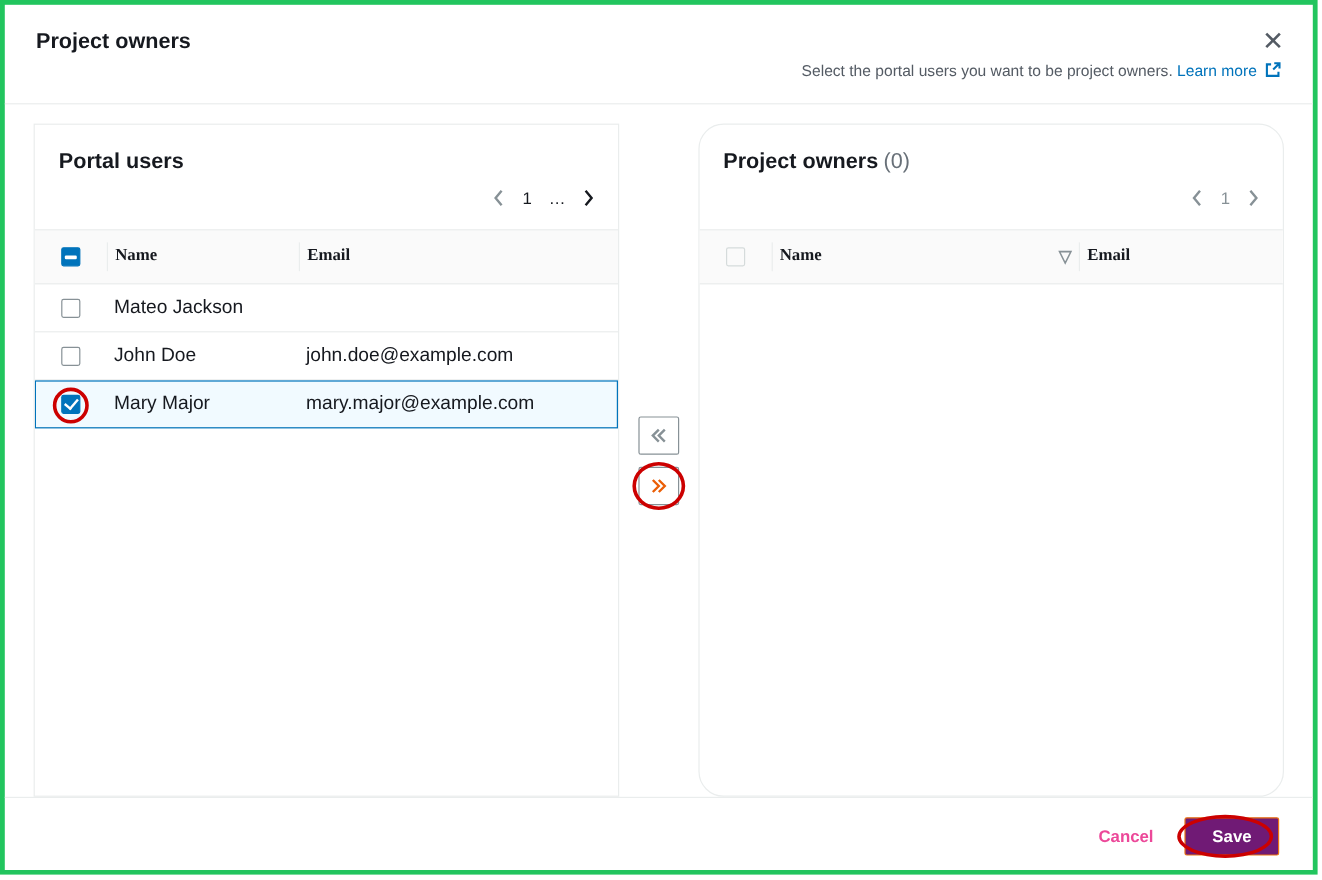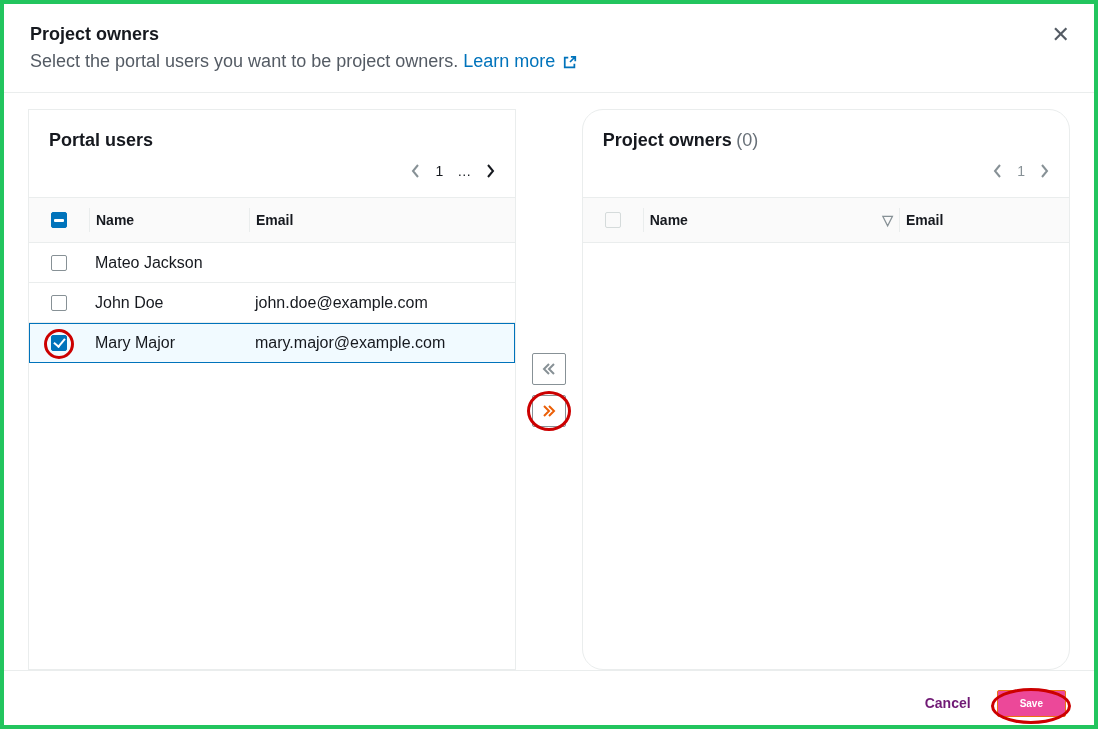--- a/index.html
+++ b/index.html
@@ -1,36 +1,36 @@
 <!DOCTYPE html>
 <html><head>
 <meta charset="utf-8">
 <style>
   * { box-sizing: border-box; margin: 0; padding: 0; }
   body { font-family: "Amazon Ember", "Helvetica Neue", Arial, sans-serif; color: #16191f; background: #fff; }
   .modal { width: 1098px; height: 729px; border: 4px solid #22c55e; position: relative; display: flex; flex-direction: column; }
   .modal-header { padding: 20px 26px 20px 26px; border-bottom: 1px solid #eaeded; position: relative; }
   .modal-title { font-size: 18px; font-weight: 700; }
-  .modal-subtitle { margin-top: 6px; font-size: 18px; color: #545b64; }
+  .modal-subtitle { margin-top: 6px; font-size: 13px; color: #545b64; text-align: right; }
   .learn-more { color: #0073bb; text-decoration: none; font-weight: 500; }
   .learn-more svg { vertical-align: -2px; margin-left: 3px; }
   .close-x { position: absolute; top: 20px; right: 24px; cursor: pointer; font-size: 22px; color: #545b64; line-height: 1; }
   .modal-body { flex: 1; padding: 16px 0 0 0; display: flex; gap: 0; position: relative; }
   .panel { border: 1px solid #eaeded; display: flex; flex-direction: column; background: #fff; }
   .panel-left { width: 492px; margin-left: 24px; height: 561px; }
   .panel-right { width: 492px; margin-right: 24px; height: 561px; border-radius: 21px; }
   .transfer-col { width: 66px; display: flex; flex-direction: column; align-items: center; justify-content: center; gap: 10px; position: relative;}
   .panel-head { padding: 20px 20px 8px 20px; }
   .panel-title { font-size: 18px; font-weight: 700; }
   .count { color: #687078; font-weight: 400; }
   .pager { display: flex; align-items: center; justify-content: flex-end; gap: 14px; padding: 4px 20px 18px 20px; font-size: 14px; }
   .pager .chev { color: #879196; display: inline-flex; cursor: pointer;}
   .pager .chev svg{width:10px;height:16px;}
   .pager .pg { font-weight: 400; }
-  .table-head { display: flex; align-items: center; border-top: 1px solid #eaeded; border-bottom: 1px solid #eaeded; background: #fafafa; height: 46px; }
+  .table-head { display: flex; align-items: center; border-top: 1px solid #eaeded; border-bottom: 1px solid #eaeded; background: #fafafa; height: 46px; font-family: Liberation Serif, serif; }
   .col-check { width: 60px; display: flex; justify-content: center; align-items: center; }
   .col-name-l { width: 160px; padding:0 6px; font-size: 14px; font-weight: 700; border-left:1px solid #eaeded;height:24px;display:flex;align-items:center;}
   .col-email-l { flex: 1; padding:0 6px; font-size: 14px; font-weight: 700; border-left:1px solid #eaeded;height:24px;display:flex;align-items:center;}
   .col-name-r { flex:1; padding:0 6px; font-size: 14px; font-weight: 700; border-left:1px solid #eaeded;height:24px;display:flex;align-items:center;justify-content:space-between;}
   .col-email-r { width: 170px; padding:0 6px; font-size: 14px; font-weight: 700; border-left:1px solid #eaeded;height:24px;display:flex;align-items:center;}
   .sort-ic{color:#879196;}
   .rows { flex:1; overflow:auto;}
   .row { display: flex; align-items: center; height: 40px; border-bottom: 1px solid #eaeded; font-size: 16px; }
   .row .cell-name { width: 160px; padding-left: 6px; }
   .row .cell-email { flex: 1; padding-left: 6px; }
@@ -42,22 +42,22 @@
   .cb.checked::after{content:"";width:5px;height:9px;border:solid #fff;border-width:0 2px 2px 0;transform:rotate(40deg);margin-top:-2px;}
   .cb.disabled{ border-color:#d5dbdb; background:#fafafa;}
   .empty { text-align:center; padding: 46px 10px; color:#545b64;}
   .empty .no-res{ font-weight:700; color:#545b64; margin-bottom:14px; font-size:14px;}
   .empty .no-msg{ font-size:14px; color:#545b64;}
   .transfer-btn { width:34px; height:32px; border:1px solid #879196; border-radius:2px; background:#fff; display:flex;align-items:center;justify-content:center; cursor:pointer;}
   .transfer-btn svg{width:16px;height:16px;}
   .transfer-btn.left svg{color:#879196;}
   .transfer-btn.right svg{color:#eb5f07;}
   .footer { border-top:1px solid #eaeded; padding:16px 28px 16px 0; display:flex; justify-content:flex-end; align-items:center; gap:10px; margin-top:auto;}
-  .btn-cancel { background:none;border:none;font-size:14px;font-weight:700;color:#701a75;padding:8px 16px;cursor:pointer;}
-  .btn-save { background:#ec4899;border:1px solid #ec7211;color:#fff;font-size:10px;font-weight:700;padding:7px 22px;border-radius:2px;cursor:pointer;}
+  .btn-cancel { background:none;border:none;font-size:14px;font-weight:700;color:#ec4899;padding:8px 16px;cursor:pointer;}
+  .btn-save { background:#701a75;border:1px solid #ec7211;color:#fff;font-size:14px;font-weight:700;padding:7px 22px;border-radius:2px;cursor:pointer;}
   .anno-circle{position:absolute;border:3px solid #cc0000;border-radius:50%;pointer-events:none;}
 </style>
 </head>
 <body>
 
 <div class="modal">
 
   <div class="modal-header">
     <div class="modal-title">Project owners</div>
     <div class="modal-subtitle">

